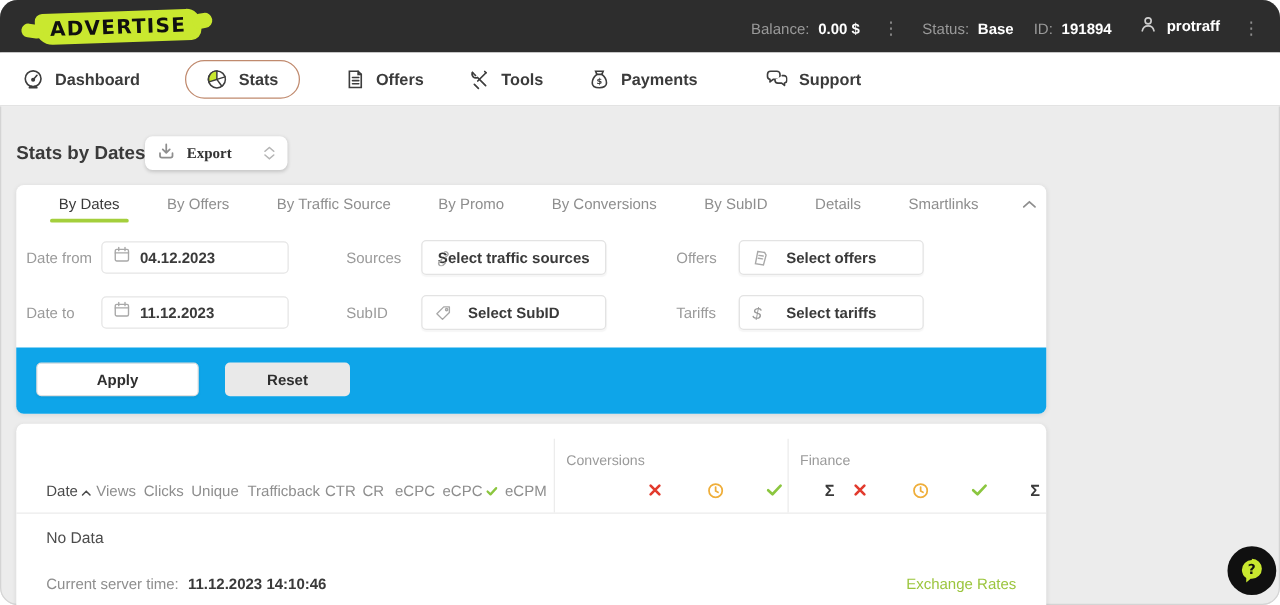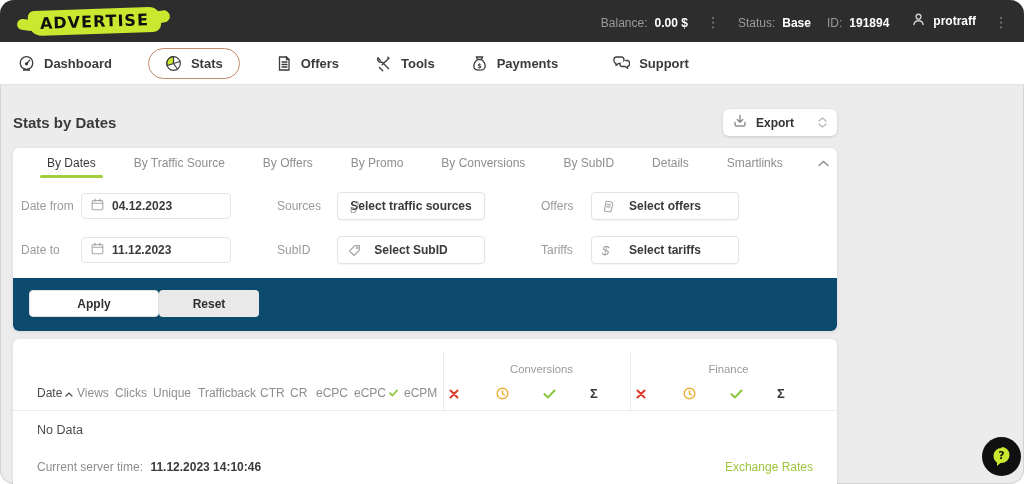--- a/index.html
+++ b/index.html
@@ -24,25 +24,25 @@
 
   
   .navbar { height:43px; background:#fff; border-bottom:1px solid #e3e3e3; display:flex; align-items:center;
             gap:36px; padding:0 18px; }
   .nav-item { display:flex; align-items:center; gap:9px; font-size:13px; font-weight:600; color:#3b3b3b; cursor:pointer; }
   .nav-item.active { border:1px solid #c08a6e; border-radius:17px; padding:6px 16px; }
   .nav-item svg { display:block; }
 
   
   .main { width:824px; margin-left:13px; }
-  .page-head { height:63px; display:flex; align-items:center; justify-content:space-between; padding-top:12px; }
+  .page-head { height:63px; display:flex; align-items:center; justify-content:flex-start; padding-top:12px; }
   .page-title { font-size:15px; font-weight:700; color:#3a3a3a; }
   .export-btn { width:114px; height:27px; background:#fff; border:none; border-radius:6px; cursor:pointer;
                 box-shadow:0 1px 3px rgba(0,0,0,.16); display:flex; align-items:center; gap:9px; padding:0 10px;
-                font-size:12px; font-weight:700; color:#333; font-family:Liberation Sans, sans-serif; }
+                font-size:12px; font-weight:700; color:#333; font-family:Liberation Serif, serif; }
   .export-btn .spin { margin-left:auto; display:flex; flex-direction:column; gap:1px; }
 
   .card { background:#fff; border-radius:6px; box-shadow:0 1px 4px rgba(0,0,0,.09); }
 
   
   .tabs { display:flex; align-items:stretch; height:30px; padding-left:15px; border-radius:6px 6px 0 0; }
   .tab { display:flex; align-items:center; padding:0 19px; font-size:12px; color:#8e8e8e; position:relative; cursor:pointer; white-space:nowrap; }
   .tab.active { color:#3a3a3a; }
   .tab.active::after { content:""; position:absolute; left:12px; right:12px; bottom:0; height:3px;
                        background:#a4cf3c; border-radius:2px; }
@@ -55,34 +55,34 @@
   .f-label { width:60px; font-size:12px; color:#9a9a9a; }
   .f-label.l2 { margin-left:46px; }
   .f-label.l3 { margin-left:44px; width:62px; }
   .date-wrap { width:150px; height:26px; border:1px solid #e5e5e5; border-radius:4px; background:#fff;
                display:flex; align-items:center; gap:8px; padding:0 9px; }
   .date-wrap input { border:none; outline:none; width:100%; font-family:inherit; font-size:12px; font-weight:700; color:#3a3a3a; background:transparent; }
   .select-btn { position:relative; height:28px; width:148px; background:#fff; border:1px solid #e3e3e3; border-radius:4px;
                 display:flex; align-items:center; justify-content:center; font-size:12px; font-weight:700; color:#3a3a3a;
                 cursor:pointer; font-family:inherit; box-shadow:0 1px 1px rgba(0,0,0,.04); }
   .select-btn .icn { position:absolute; left:10px; display:flex; color:#9a9a9a; font-size:13px; }
-  .filter-foot { background:#0c4a6e; border-radius:0 0 6px 6px; padding:12px 16px 14px; display:flex; }
+  .filter-foot { background:#0ea5e9; border-radius:0 0 6px 6px; padding:12px 16px 14px; display:flex; gap:21px; }
   .btn-apply { width:130px; height:27px; background:#fff; border:1px solid #e0e0e0; border-radius:4px;
                font-weight:700; font-size:12px; color:#2f2f2f; cursor:pointer; font-family:inherit; box-shadow:0 1px 2px rgba(0,0,0,.06); }
   .btn-reset { width:100px; height:27px; background:#e9e9e9; border:none; border-radius:4px;
                font-weight:700; font-size:12px; color:#2f2f2f; cursor:pointer; font-family:inherit; }
 
   
   .table-card { margin-top:8px; height:147px; border-radius:6px 6px 0 0; display:flex; flex-direction:column; }
   .thead { display:flex; align-items:stretch; margin-top:12px; padding-left:24px; height:60px; border-bottom:1px solid #ebebeb; }
   .th { align-self:flex-end; padding-bottom:10px; font-size:12px; color:#8e8e8e; white-space:nowrap; display:flex; align-items:flex-end; gap:3px; cursor:pointer; }
   .th.dark { color:#4a4a4a; }
   .w-date{width:40px} .w-views{width:38px} .w-clicks{width:38px} .w-unique{width:45px} .w-tb{width:62px}
   .w-ctr{width:30px} .w-cr{width:26px} .w-ecpc{width:38px} .w-ecpcc{width:50px} .w-ecpm{width:39px}
-  .tgroup { width:187px; border-left:1px solid #ececec; display:flex; flex-direction:column; padding:12px 0 0 6px;align-items:center; }
+  .tgroup { width:187px; border-left:1px solid #ececec; display:flex; flex-direction:row; padding:12px 0 0 6px; }
   .tgroup-name { font-size:11.3px; color:#9a9a9a; padding-left:3px; }
   .tgroup-icons { display:flex; align-items:center; margin-top:11px; }
   .gi { width:47px; display:flex; align-items:center; cursor:pointer; padding-left:3px; }
   .sigma { font-weight:700; color:#3a3a3a; font-size:13px; }
   .no-data { padding:12px 24px; font-size:12.5px; color:#4c4c4c; }
   .table-foot { margin-top:auto; display:flex; justify-content:space-between; align-items:center; padding:0 24px 12px; font-size:12px; }
   .server-time { color:#8e8e8e; }
   .server-time b { color:#3a3a3a; margin-left:4px; }
   .exch-link { color:#9bc53d; cursor:pointer; text-decoration:none; }
 
@@ -200,22 +200,22 @@
           <svg width="9" height="5" viewBox="0 0 9 5" fill="none" stroke="#b5b5b5" stroke-width="1.3" stroke-linecap="round">
               <path d="M1 1 L4.5 4 L8 1"></path>
             </svg>
         </span>
       </button>
     </div>
 
     <section class="card">
       <div class="tabs">
         <div class="tab active">By Dates</div>
+        <div class="tab">By Offers</div>
         <div class="tab">By Traffic Source</div>
-        <div class="tab">By Offers</div>
         <div class="tab">By Promo</div>
         <div class="tab">By Conversions</div>
         <div class="tab">By SubID</div>
         <div class="tab">Details</div>
         <div class="tab">Smartlinks</div>
         <div class="tabs-collapse">
           <svg width="11" height="7" viewBox="0 0 11 7" fill="none" stroke="#8e8e8e" stroke-width="1.4" stroke-linecap="round">
               <path d="M1 5.5 L5.5 1.5 L10 5.5"></path>
             </svg>
         </div>

